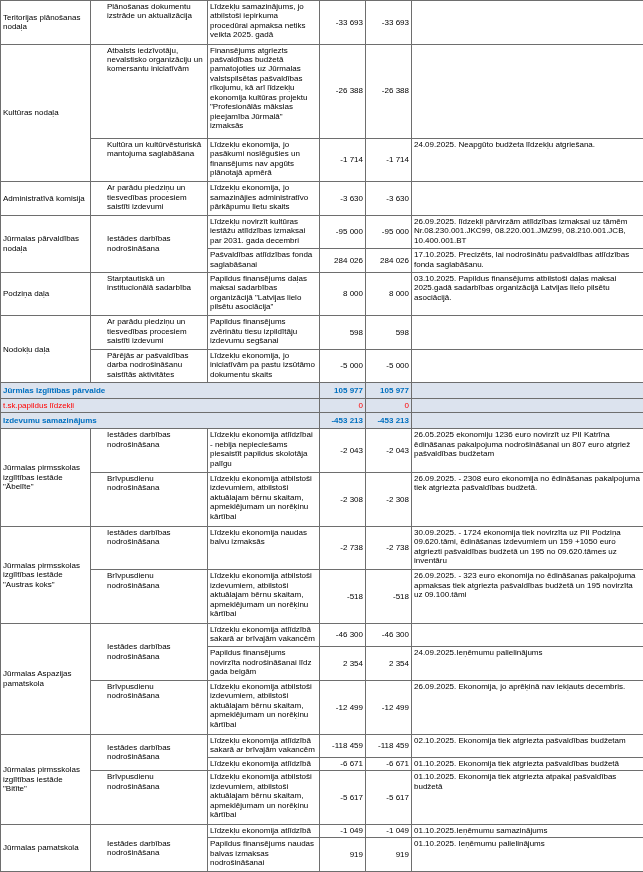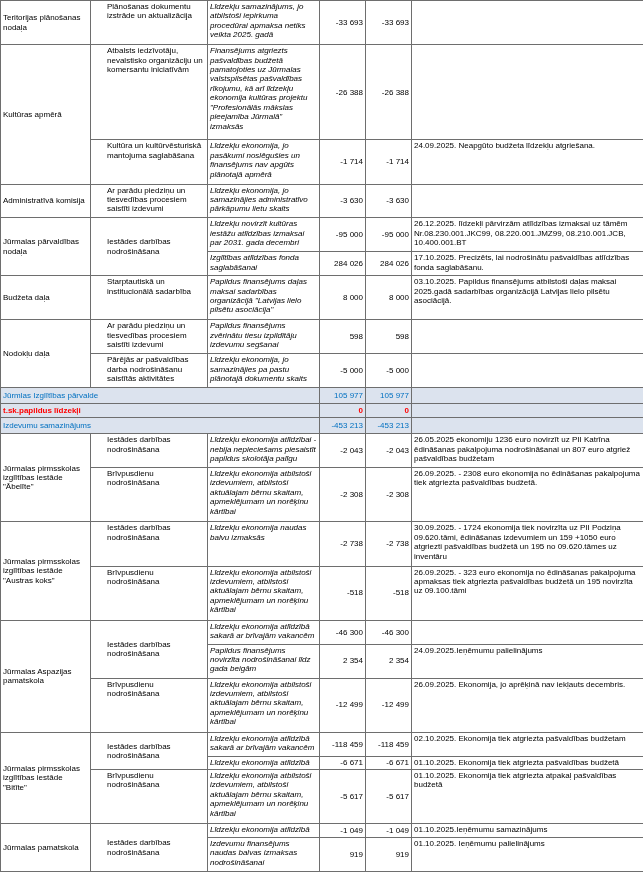--- a/index.html
+++ b/index.html
@@ -24,26 +24,26 @@
   td{
     border:1px solid var(--border);
     font-size:8px;line-height:1.18;
     padding:1px 2px;
     overflow:hidden;word-wrap:break-word;
     vertical-align:top;text-align:left;
   }
   .c-dept{vertical-align:middle;}
   .c-prog{vertical-align:top;padding-left:16px;}
   .c-prog.merged{vertical-align:middle;}
-  .c-desc{vertical-align:top;font-style:italic;}
+  .c-desc{vertical-align:top;}
   .c-num{vertical-align:middle;text-align:right;white-space:nowrap;}
   .c-note{vertical-align:top;}
   .c-sumlabel{vertical-align:middle;font-weight:bold;}
-  tr.sum-blue td{color:var(--summary-blue);font-weight:normal;background:var(--summary-bg);height:13px;}
-  tr.sum-red td{color:var(--summary-red);font-weight:bold;background:var(--summary-bg);height:11px;margin-left:48px;}
+  tr.sum-blue td{color:var(--summary-blue);font-weight:bold;background:var(--summary-bg);height:13px;}
+  tr.sum-red td{color:var(--summary-red);font-weight:normal;background:var(--summary-bg);height:11px;margin-left:48px;}
 </style>
 </head>
 <body>
 
 <div class="sheet">
   <table>
     <colgroup>
       <col style="width:90px">
       <col style="width:117px">
       <col style="width:112px">
@@ -54,21 +54,21 @@
     <tbody>
         <tr>
           <td class="c-dept">Teritorijas plānošanas nodaļa</td>
           <td class="c-prog">Plānošanas dokumentu izstrāde un aktualizācija</td>
           <td class="c-desc">Līdzekļu samazinājums, jo atbilstoši iepirkuma procedūrai apmaksa netiks veikta 2025. gadā</td>
           <td class="c-num">-33 693</td>
           <td class="c-num">-33 693</td>
           <td class="c-note"></td>
         </tr>
         <tr>
-          <td class="c-dept merged" rowspan="2">Kultūras apmērā</td>
+          <td class="c-dept merged" rowspan="2">Kultūras nodaļa</td>
           <td class="c-prog">Atbalsts iedzīvotāju, nevalstisko organizāciju un komersantu iniciatīvām</td>
           <td class="c-desc">Finansējums atgriezts pašvaldības budžetā pamatojoties uz Jūrmalas valstspilsētas pašvaldības rīkojumu, kā arī līdzekļu ekonomija kultūras projektu "Profesionālās mākslas pieejamība Jūrmalā" izmaksās</td>
           <td class="c-num">-26 388</td>
           <td class="c-num">-26 388</td>
           <td class="c-note"></td>
         </tr>
         <tr>
           <td class="c-prog">Kultūra un kultūrvēsturiskā mantojuma saglabāšana</td>
           <td class="c-desc">Līdzekļu ekonomija, jo pasākumi noslēgušies un finansējums nav apgūts plānotajā apmērā</td>
           <td class="c-num">-1 714</td>
@@ -82,47 +82,47 @@
           <td class="c-num">-3 630</td>
           <td class="c-num">-3 630</td>
           <td class="c-note"></td>
         </tr>
         <tr>
           <td class="c-dept merged" rowspan="2">Jūrmalas pārvaldības nodaļa</td>
           <td class="c-prog merged" rowspan="2">Iestādes darbības nodrošināšana</td>
           <td class="c-desc">Līdzekļu novirzīt kultūras iestāžu atlīdzības izmaksai par 2031. gada decembri</td>
           <td class="c-num">-95 000</td>
           <td class="c-num">-95 000</td>
-          <td class="c-note">26.12.2025. līdzekļi pārvirzām atlīdzības izmaksai uz tāmēm Nr.08.230.001.JKC99, 08.220.001.JMZ99, 08.210.001.JCB, 10.400.001.BT</td>
-        </tr>
-        <tr>
-          <td class="c-desc">Izglītības atlīdzības fonda saglabāšanai</td>
+          <td class="c-note">26.09.2025. līdzekļi pārvirzām atlīdzības izmaksai uz tāmēm Nr.08.230.001.JKC99, 08.220.001.JMZ99, 08.210.001.JCB, 10.400.001.BT</td>
+        </tr>
+        <tr>
+          <td class="c-desc">Pašvaldības atlīdzības fonda saglabāšanai</td>
           <td class="c-num">284 026</td>
           <td class="c-num">284 026</td>
           <td class="c-note">17.10.2025. Precizēts, lai nodrošinātu pašvaldības atlīdzības fonda saglabāšanu.</td>
         </tr>
         <tr>
-          <td class="c-dept">Budžeta daļa</td>
+          <td class="c-dept">Podziņa daļa</td>
           <td class="c-prog">Starptautiskā un institucionālā sadarbība</td>
           <td class="c-desc">Papildus finansējums daļas maksai sadarbības organizācijā "Latvijas lielo pilsētu asociācija"</td>
           <td class="c-num">8 000</td>
           <td class="c-num">8 000</td>
           <td class="c-note">03.10.2025. Papildus finansējums atbilstoši daļas maksai 2025.gadā sadarbības organizācijā Latvijas lielo pilsētu asociācijā.</td>
         </tr>
         <tr>
           <td class="c-dept merged" rowspan="2">Nodokļu daļa</td>
           <td class="c-prog">Ar parādu piedziņu un tiesvedības procesiem saistīti izdevumi</td>
           <td class="c-desc">Papildus finansējums zvērinātu tiesu izpildītāju izdevumu segšanai</td>
           <td class="c-num">598</td>
           <td class="c-num">598</td>
           <td class="c-note"></td>
         </tr>
         <tr>
           <td class="c-prog">Pārējās ar pašvaldības darba nodrošināšanu saistītās aktivitātes</td>
-          <td class="c-desc">Līdzekļu ekonomija, jo samazinājies pa pastu plānotajā dokumentu skaits</td>
+          <td class="c-desc">Līdzekļu ekonomija, jo iniciatīvām pa pastu izsūtāmo dokumentu skaits</td>
           <td class="c-num">-5 000</td>
           <td class="c-num">-5 000</td>
           <td class="c-note"></td>
         </tr>
         <tr class="sum-blue">
           <td class="c-sumlabel" colspan="3">Jūrmlas Izglītības pārvalde</td>
           <td class="c-num">105 977</td>
           <td class="c-num">105 977</td>
           <td class="c-note"></td>
         </tr>
@@ -212,20 +212,20 @@
         </tr>
         <tr>
           <td class="c-dept merged" rowspan="2">Jūrmalas pamatskola</td>
           <td class="c-prog merged" rowspan="2">Iestādes darbības nodrošināšana</td>
           <td class="c-desc">Līdzekļu ekonomija atlīdzībā</td>
           <td class="c-num">-1 049</td>
           <td class="c-num">-1 049</td>
           <td class="c-note">01.10.2025.Ieņēmumu samazinājums</td>
         </tr>
         <tr>
-          <td class="c-desc">Izdevumu finansējums naudas balvas izmaksas nodrošināšanai</td>
+          <td class="c-desc">Papildus finansējums naudas balvas izmaksas nodrošināšanai</td>
           <td class="c-num">919</td>
           <td class="c-num">919</td>
           <td class="c-note">01.10.2025. Ieņēmumu palielinājums</td>
         </tr>
       </tbody>
   </table>
 </div>
 
 </body></html>

